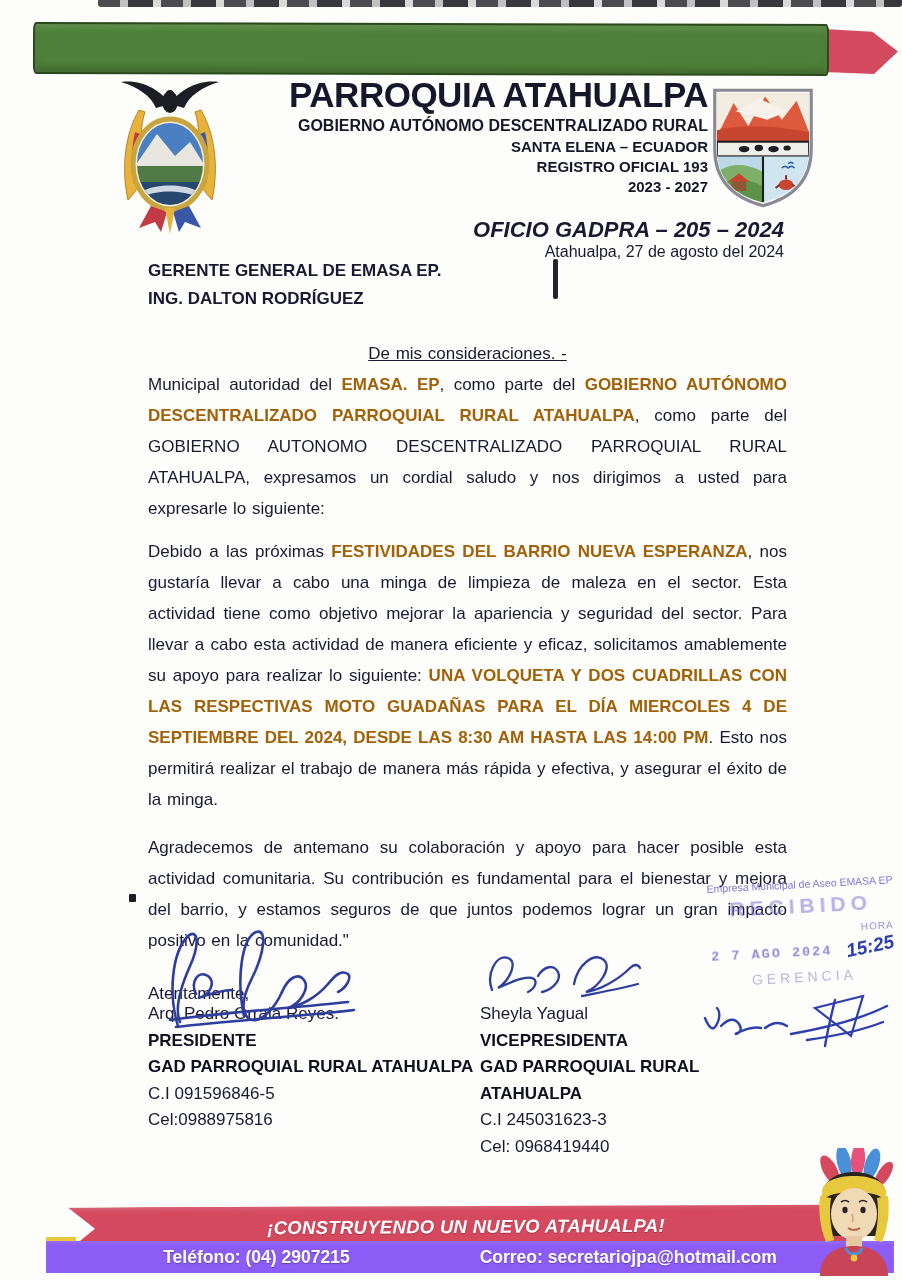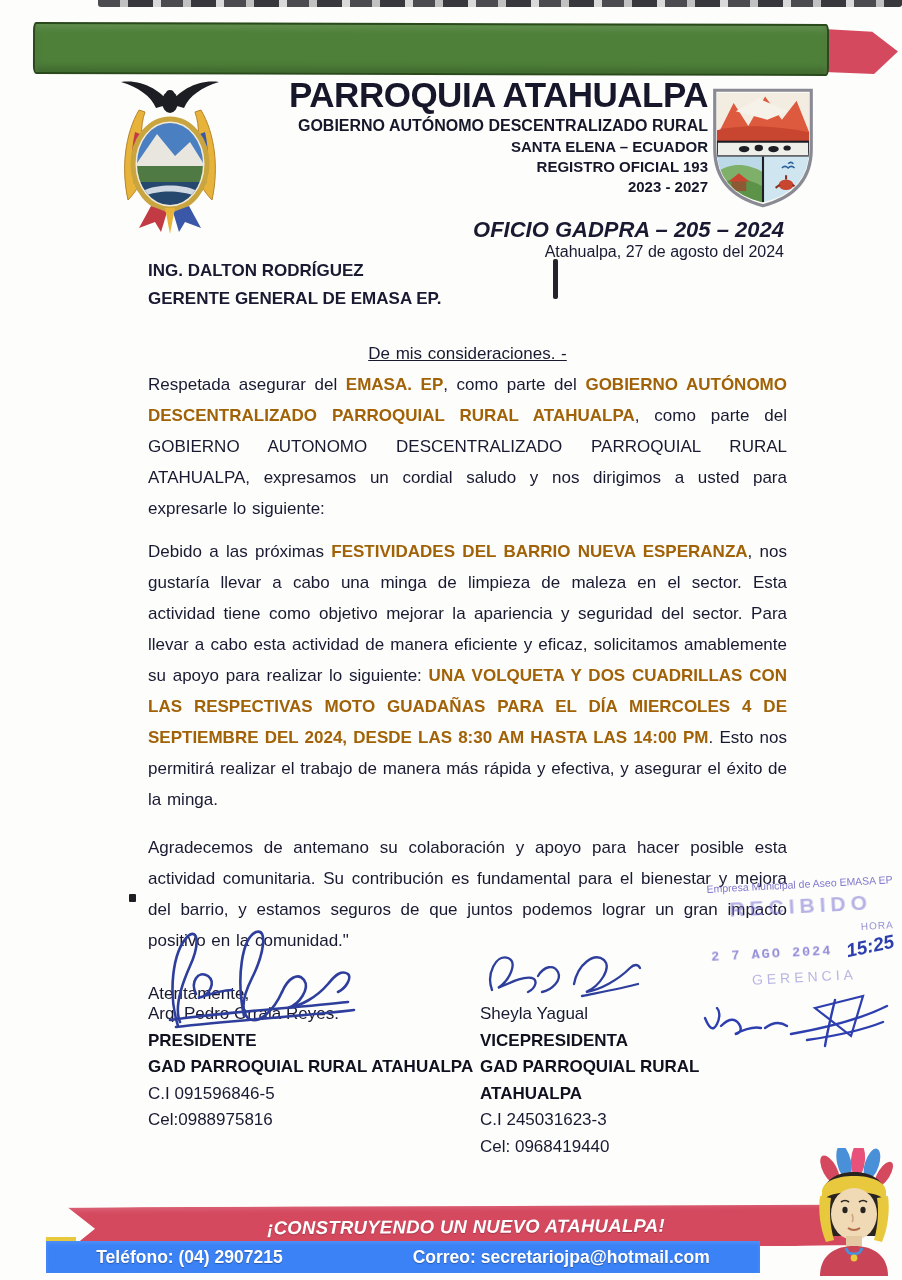--- a/index.html
+++ b/index.html
@@ -68,21 +68,21 @@
   .signer-right{flex:1;}
   .signer-title,.signer-org{font-weight:bold;color:#10101f;}
 
   
   .ribbon-footer-red{position:absolute;left:68px;top:1205px;width:786px;height:43px;background:#d5495f;
     clip-path:polygon(0 0,100% 5%,100% 100%,0 100%,27px 50%);transform:rotate(-.35deg);
     display:flex;align-items:center;justify-content:center;z-index:1;
     box-shadow:inset 0 3px 5px rgba(255,255,255,.15);}
   .footer-slogan{color:#fff;font-size:18.5px;font-weight:bold;font-style:italic;letter-spacing:.3px;
     text-shadow:0 1px 1px rgba(0,0,0,.25);padding-left:10px;}
-  .ribbon-footer-green{position:absolute;left:46px;top:1241px;width:714px;height:32px;background:#3b82f6;
+  .ribbon-footer-green{position:absolute;left:46px;top:1241px;width:848px;height:32px;background:#8b5cf6;
     display:flex;align-items:center;justify-content:center;gap:130px;z-index:1;
     box-shadow:inset 0 2px 4px rgba(255,255,255,.12);}
   .footer-contact{color:#fff;font-size:17.5px;font-weight:bold;text-shadow:0 1px 1px rgba(0,0,0,.3);}
   .footer-accent{position:absolute;left:46px;top:1237px;width:30px;height:6px;background:#e8c93e;z-index:0;}
 
   .mascot{position:absolute;right:2px;bottom:0;z-index:5;}
 </style>
 </head>
 <body>
 
@@ -167,27 +167,27 @@
       </g>
     </svg>
   </div>
 
   <div class="reference">
     <div class="ref-oficio">OFICIO GADPRA – 205 – 2024</div>
     <div class="ref-date">Atahualpa, 27 de agosto del 2024</div>
   </div>
 
   <div class="recipient">
+    <div>GERENTE GENERAL DE EMASA EP.</div>
     <div>ING. DALTON RODRÍGUEZ</div>
-    <div>GERENTE GENERAL DE EMASA EP.</div>
   </div>
 
   <div class="letter-body">
     <p class="greeting">De mis consideraciones. -</p>
-    <p><span>Respetada asegurar del </span><b>EMASA. EP</b><span>, como parte del </span><b>GOBIERNO AUTÓNOMO DESCENTRALIZADO PARROQUIAL RURAL ATAHUALPA</b><span>, como parte del GOBIERNO AUTONOMO DESCENTRALIZADO PARROQUIAL RURAL ATAHUALPA, expresamos un cordial saludo y nos dirigimos a usted para expresarle lo siguiente:</span></p>
+    <p><span>Municipal autoridad del </span><b>EMASA. EP</b><span>, como parte del </span><b>GOBIERNO AUTÓNOMO DESCENTRALIZADO PARROQUIAL RURAL ATAHUALPA</b><span>, como parte del GOBIERNO AUTONOMO DESCENTRALIZADO PARROQUIAL RURAL ATAHUALPA, expresamos un cordial saludo y nos dirigimos a usted para expresarle lo siguiente:</span></p>
     <p class="p-gap1"><span>Debido a las próximas </span><b>FESTIVIDADES DEL BARRIO NUEVA ESPERANZA</b><span>, nos gustaría llevar a cabo una minga de limpieza de maleza en el sector. Esta actividad tiene como objetivo mejorar la apariencia y seguridad del sector. Para llevar a cabo esta actividad de manera eficiente y eficaz, solicitamos amablemente su apoyo para realizar lo siguiente: </span><b>UNA VOLQUETA Y DOS CUADRILLAS CON LAS RESPECTIVAS MOTO GUADAÑAS PARA EL DÍA MIERCOLES 4 DE SEPTIEMBRE DEL 2024, DESDE LAS 8:30 AM HASTA LAS 14:00 PM</b><span>. Esto nos permitirá realizar el trabajo de manera más rápida y efectiva, y asegurar el éxito de la minga.</span></p>
     <p class="p-gap2">Agradecemos de antemano su colaboración y apoyo para hacer posible esta actividad comunitaria. Su contribución es fundamental para el bienestar y mejora del barrio, y estamos seguros de que juntos podemos lograr un gran impacto positivo en la comunidad."</p>
     <p class="p-gap3 closing">Atentamente,</p>
   </div>
 
   <div class="sig-pedro">
     <svg width="232" height="112" viewBox="0 0 232 112">
       <g stroke="#2e3e9c" stroke-width="2.6" fill="none" stroke-linecap="round">
         <path d="M38 104 C28 72 32 30 48 14 C58 6 60 22 50 44 C42 62 34 86 40 100"></path>
         <path d="M56 72 C50 60 58 48 68 54 C76 60 70 74 58 76 C70 72 82 68 92 68"></path>

